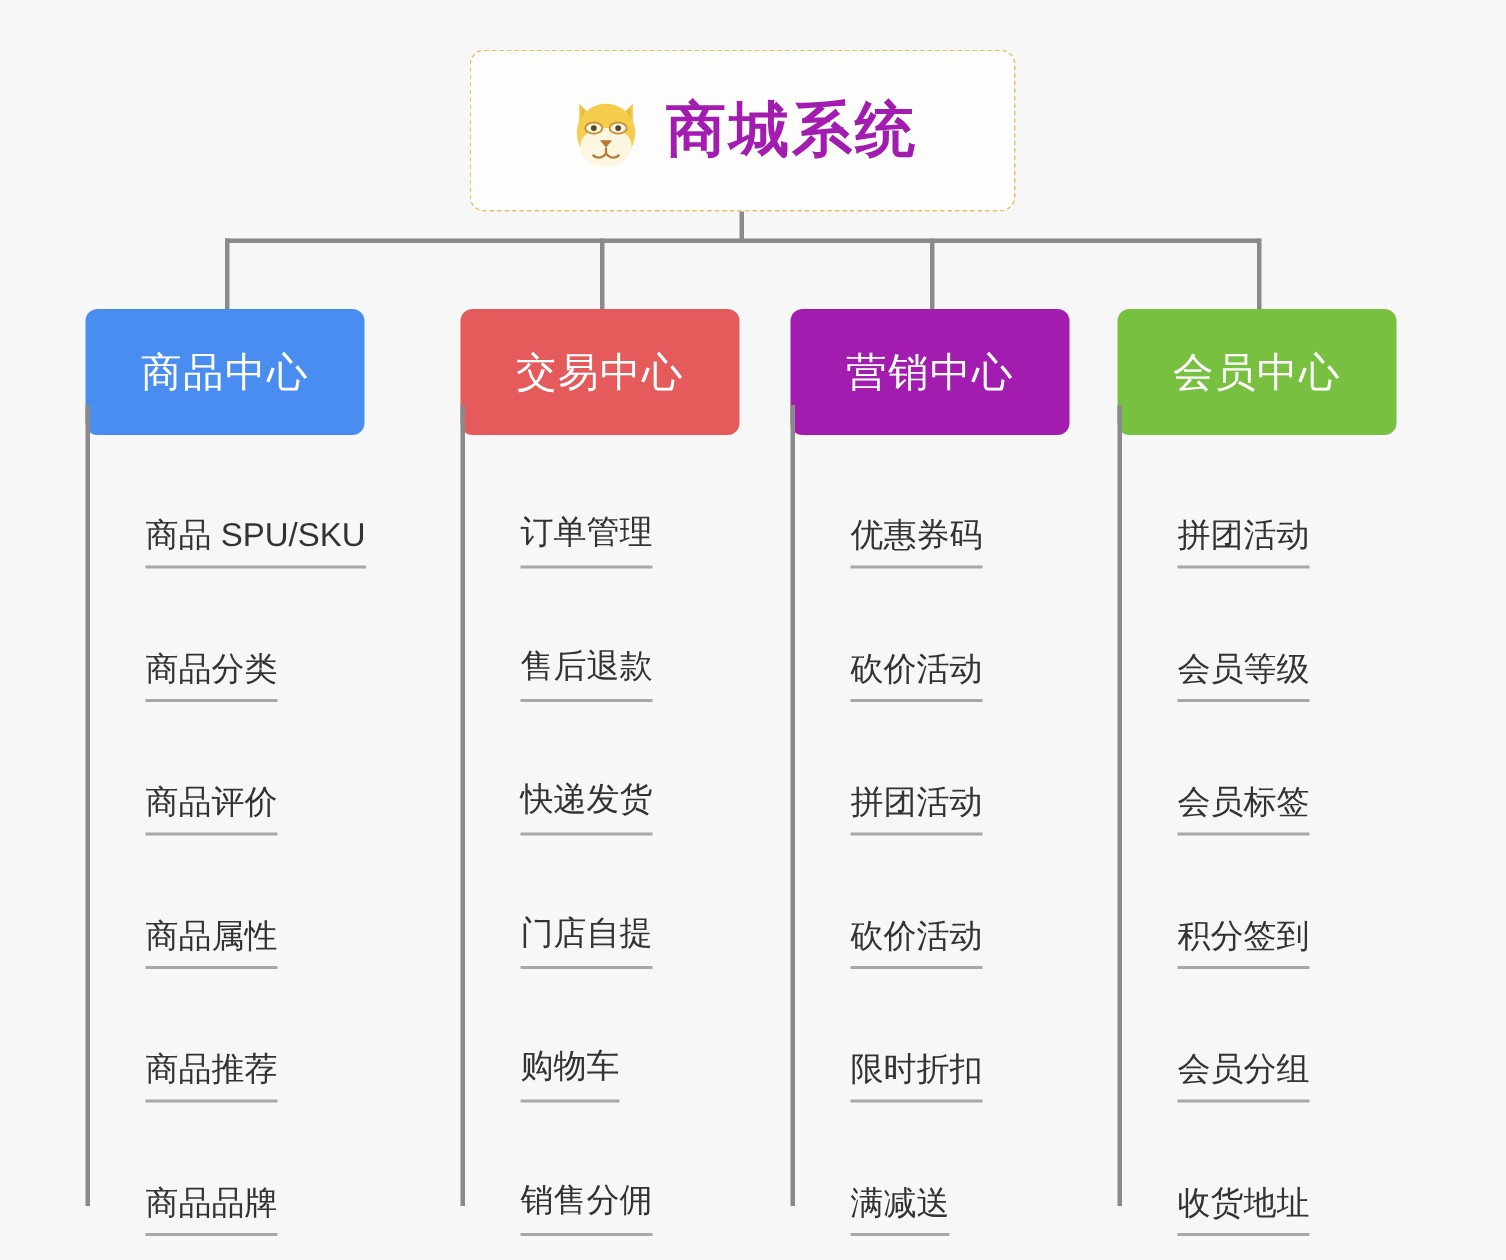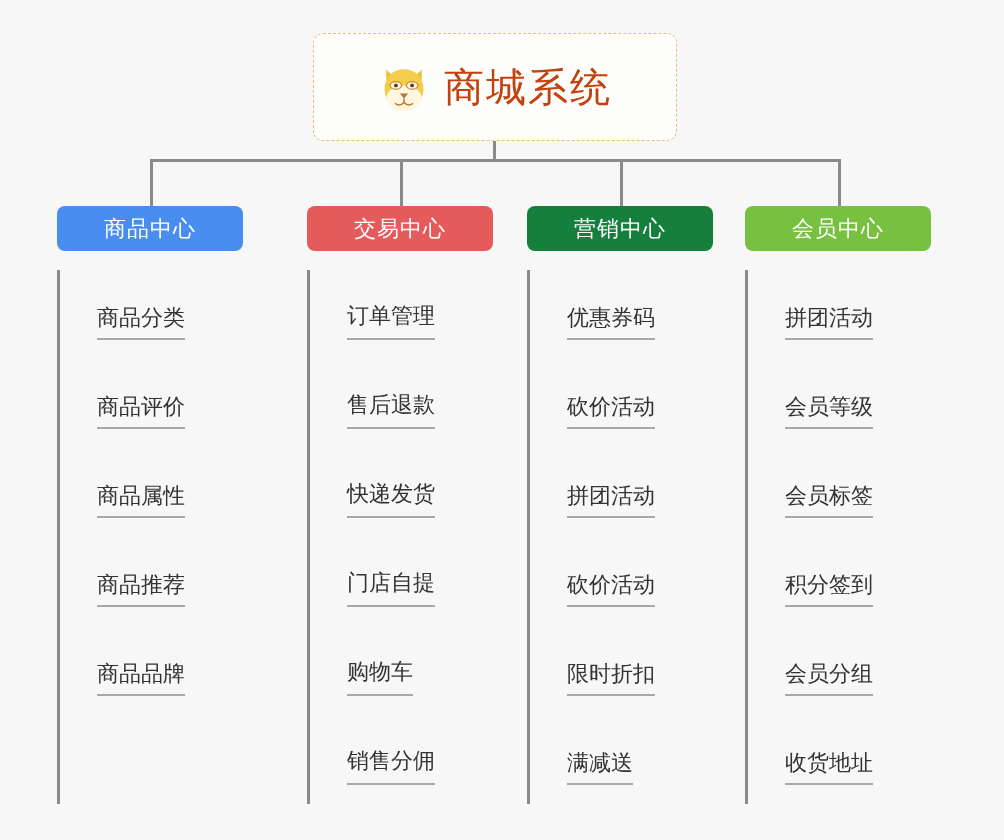--- a/index.html
+++ b/index.html
@@ -38,24 +38,25 @@
     gap: 14px;
   }
   .root-emoji {
     width: 52px;
     height: 52px;
     position: relative;
     flex: 0 0 auto;
   }
   .root-title {
     font-size: 40px;
-    color: #c2410c;
+    color: #a21caf;
     letter-spacing: 2px;
     line-height: 1;
     white-space: nowrap;
+    font-weight: bold;
   }
 
   
   .conn {
     position: absolute;
     background: #8a8a8a;
   }
   .conn-stem {          
     left: 493px;
     top: 141px;
@@ -73,27 +74,27 @@
     width: 3px;
     height: 47px;
   }
 
   
   .column {
     position: absolute;
     top: 206px;
   }
   .col-header {
-    height: 45px;
+    height: 84px;
     border-radius: 8px;
     display: flex;
     align-items: center;
     justify-content: center;
     color: #ffffff;
-    font-size: 22px;
+    font-size: 27px;
     letter-spacing: 1px;
     box-sizing: border-box;
   }
   
   .col-spine {
     position: absolute;
     left: 0;
     top: 64px;
     width: 3px;
     background: #8a8a8a;
@@ -157,20 +158,23 @@
   <div class="conn conn-drop" style="left:620px;"></div>
   <div class="conn conn-drop" style="left:838px;"></div>
 
   <div class="column" style="left:57px; width:190px;">
     <div class="col-header" style="background:#4a8df0; width:186px;">
       <span>商品中心</span>
     </div>
     <div class="col-spine" style="height:534px;"></div>
     <div class="leaf-list">
       <div class="leaf">
+        <span class="leaf-label">商品 SPU/SKU</span>
+      </div>
+      <div class="leaf">
         <span class="leaf-label">商品分类</span>
       </div>
       <div class="leaf">
         <span class="leaf-label">商品评价</span>
       </div>
       <div class="leaf">
         <span class="leaf-label">商品属性</span>
       </div>
       <div class="leaf">
         <span class="leaf-label">商品推荐</span>
@@ -202,21 +206,21 @@
       <div class="leaf">
         <span class="leaf-label">购物车</span>
       </div>
       <div class="leaf">
         <span class="leaf-label">销售分佣</span>
       </div>
     </div>
   </div>
 
   <div class="column" style="left:527px; width:190px;">
-    <div class="col-header" style="background:#15803d; width:186px;">
+    <div class="col-header" style="background:#a21caf; width:186px;">
       <span>营销中心</span>
     </div>
     <div class="col-spine" style="height:534px;"></div>
     <div class="leaf-list">
       <div class="leaf">
         <span class="leaf-label">优惠券码</span>
       </div>
       <div class="leaf">
         <span class="leaf-label">砍价活动</span>
       </div>

